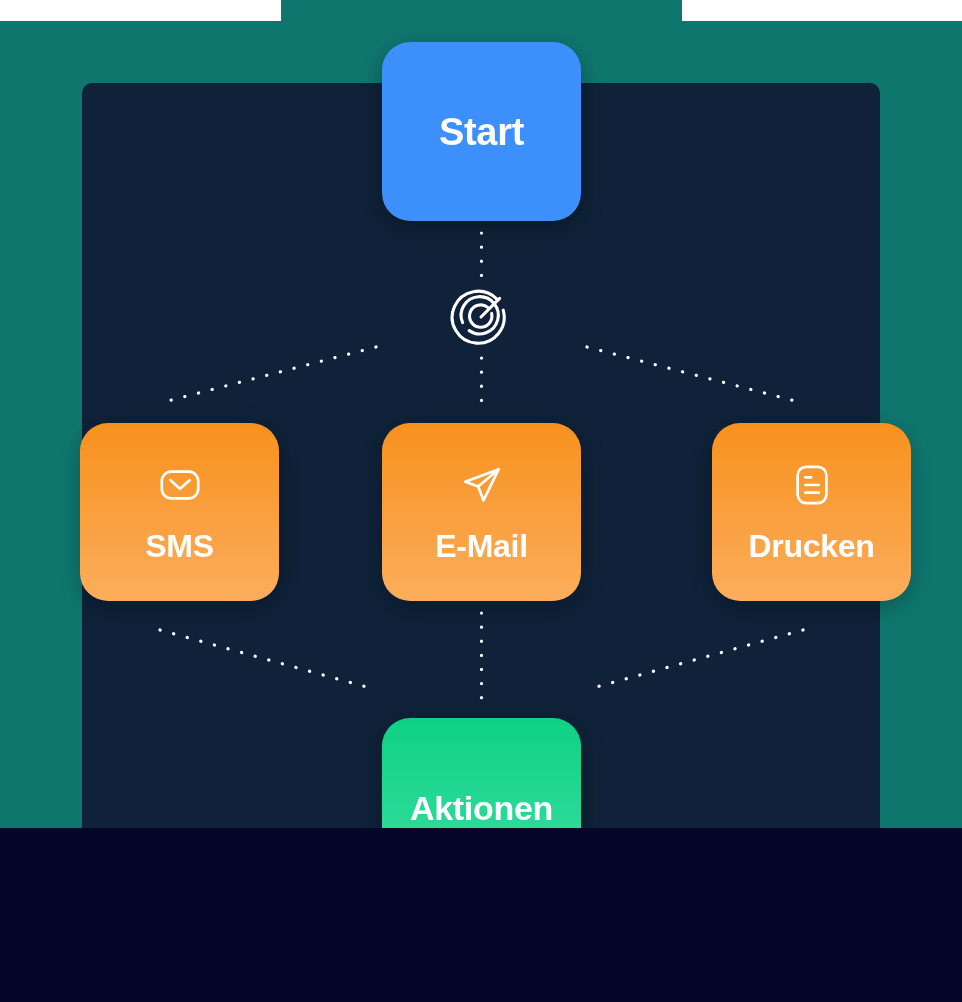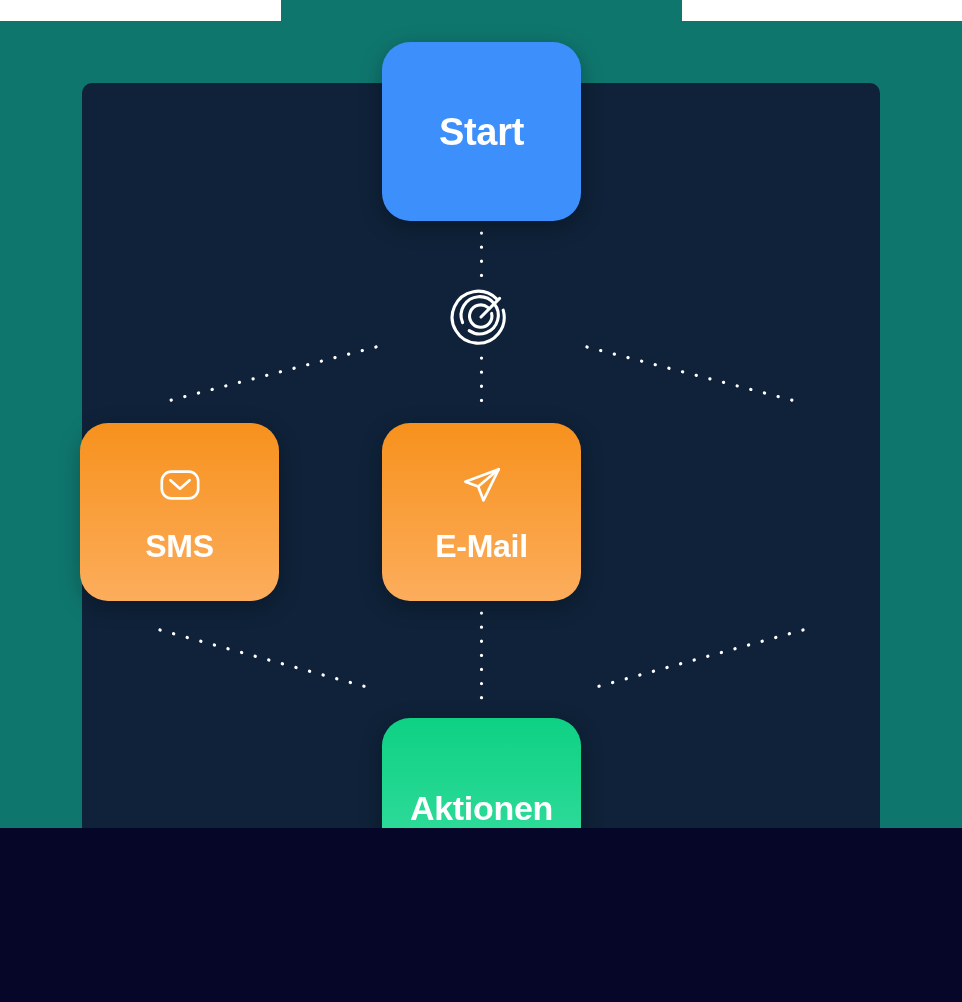--- a/index.html
+++ b/index.html
@@ -167,18 +167,27 @@
   </div>
 
   <div class="card card-orange" id="card-email">
     <svg class="card-icon" width="46" height="46" viewBox="0 0 48 48" xmlns="http://www.w3.org/2000/svg" fill="none" stroke="#ffffff" stroke-width="2.8" stroke-linecap="round" stroke-linejoin="round">
       <path d="M 41.5 7.5 L 6.5 20.5 L 20 25.5 L 25.5 40 Z"></path>
       <path d="M 41.5 7.5 L 20 25.5"></path>
     </svg>
     <span class="card-label">E-Mail</span>
   </div>
 
+  <div class="card card-orange" id="card-drucken">
+    <svg class="card-icon" width="46" height="46" viewBox="0 0 48 48" xmlns="http://www.w3.org/2000/svg" fill="none" stroke="#ffffff" stroke-width="2.8" stroke-linecap="round" stroke-linejoin="round">
+      <rect x="9" y="5" width="30" height="38" rx="9"></rect>
+      <path d="M 17 16 L 23 16"></path>
+      <path d="M 17 24 L 31 24"></path>
+      <path d="M 17 32 L 31 32"></path>
+    </svg>
+    <span class="card-label">Drucken</span>
+  </div>
 
   <div class="card" id="card-aktionen">
     <span class="card-label">Aktionen</span>
   </div>
 
 </div>
 
 </body></html>

